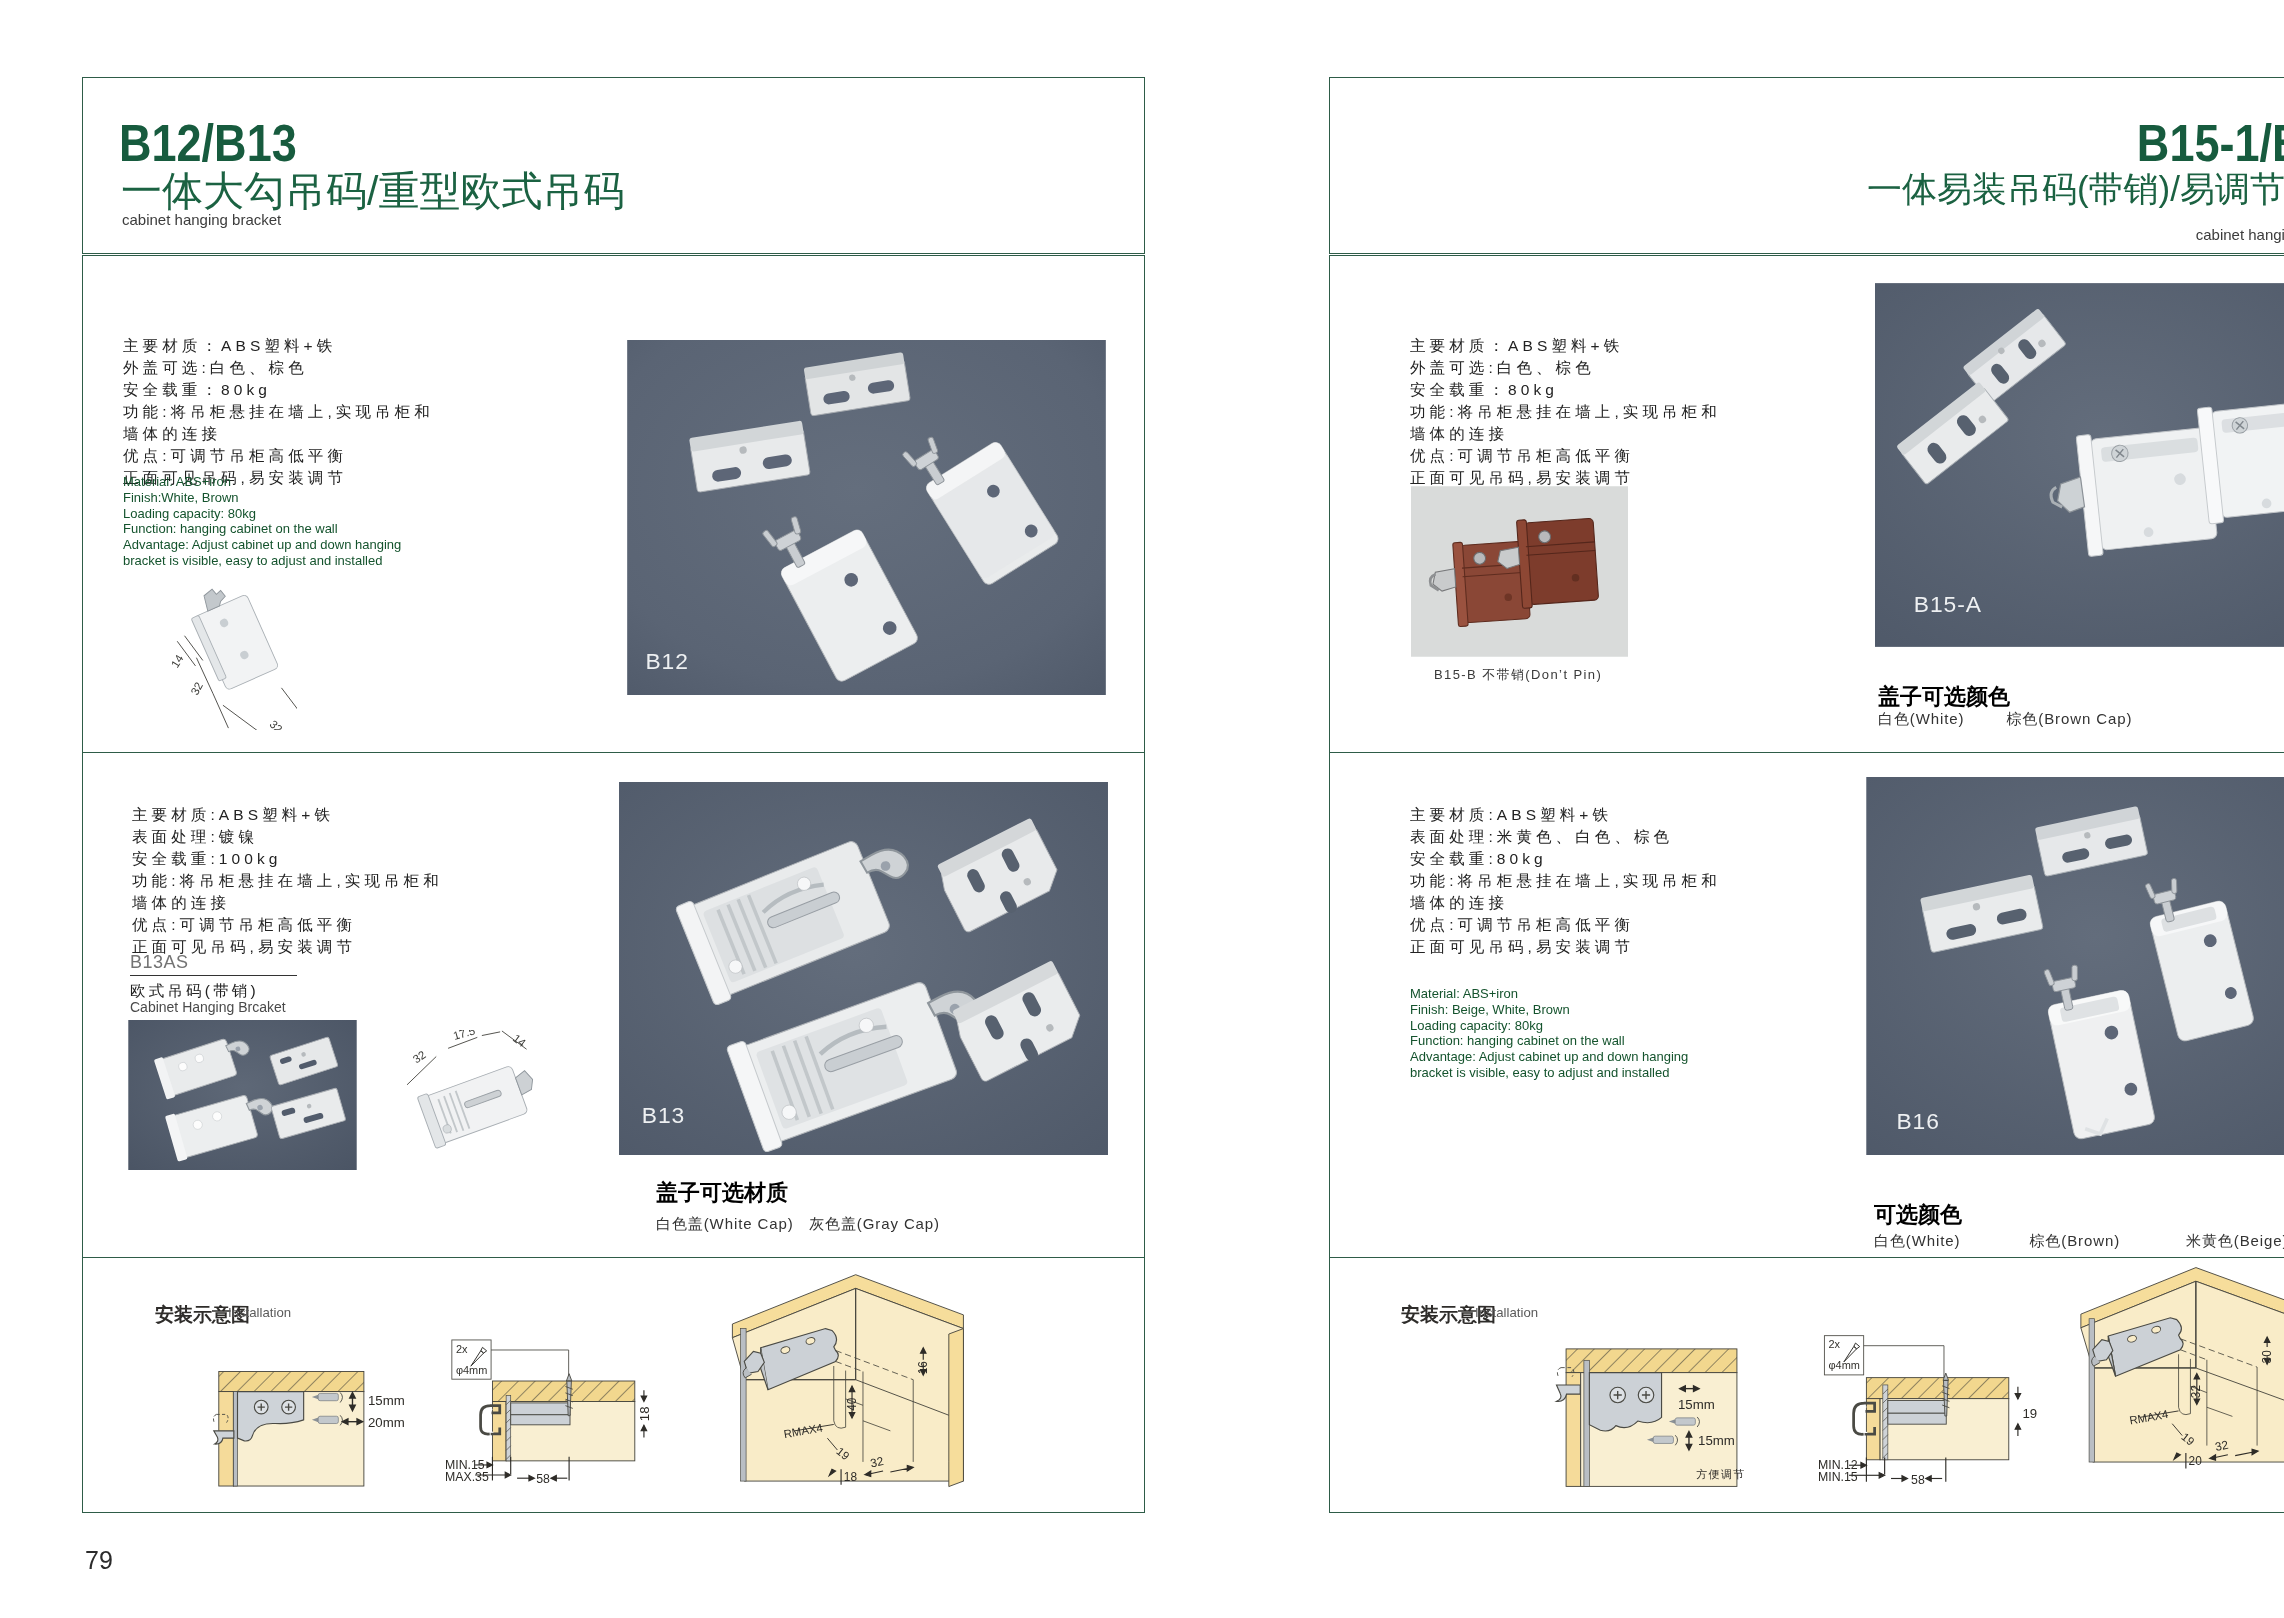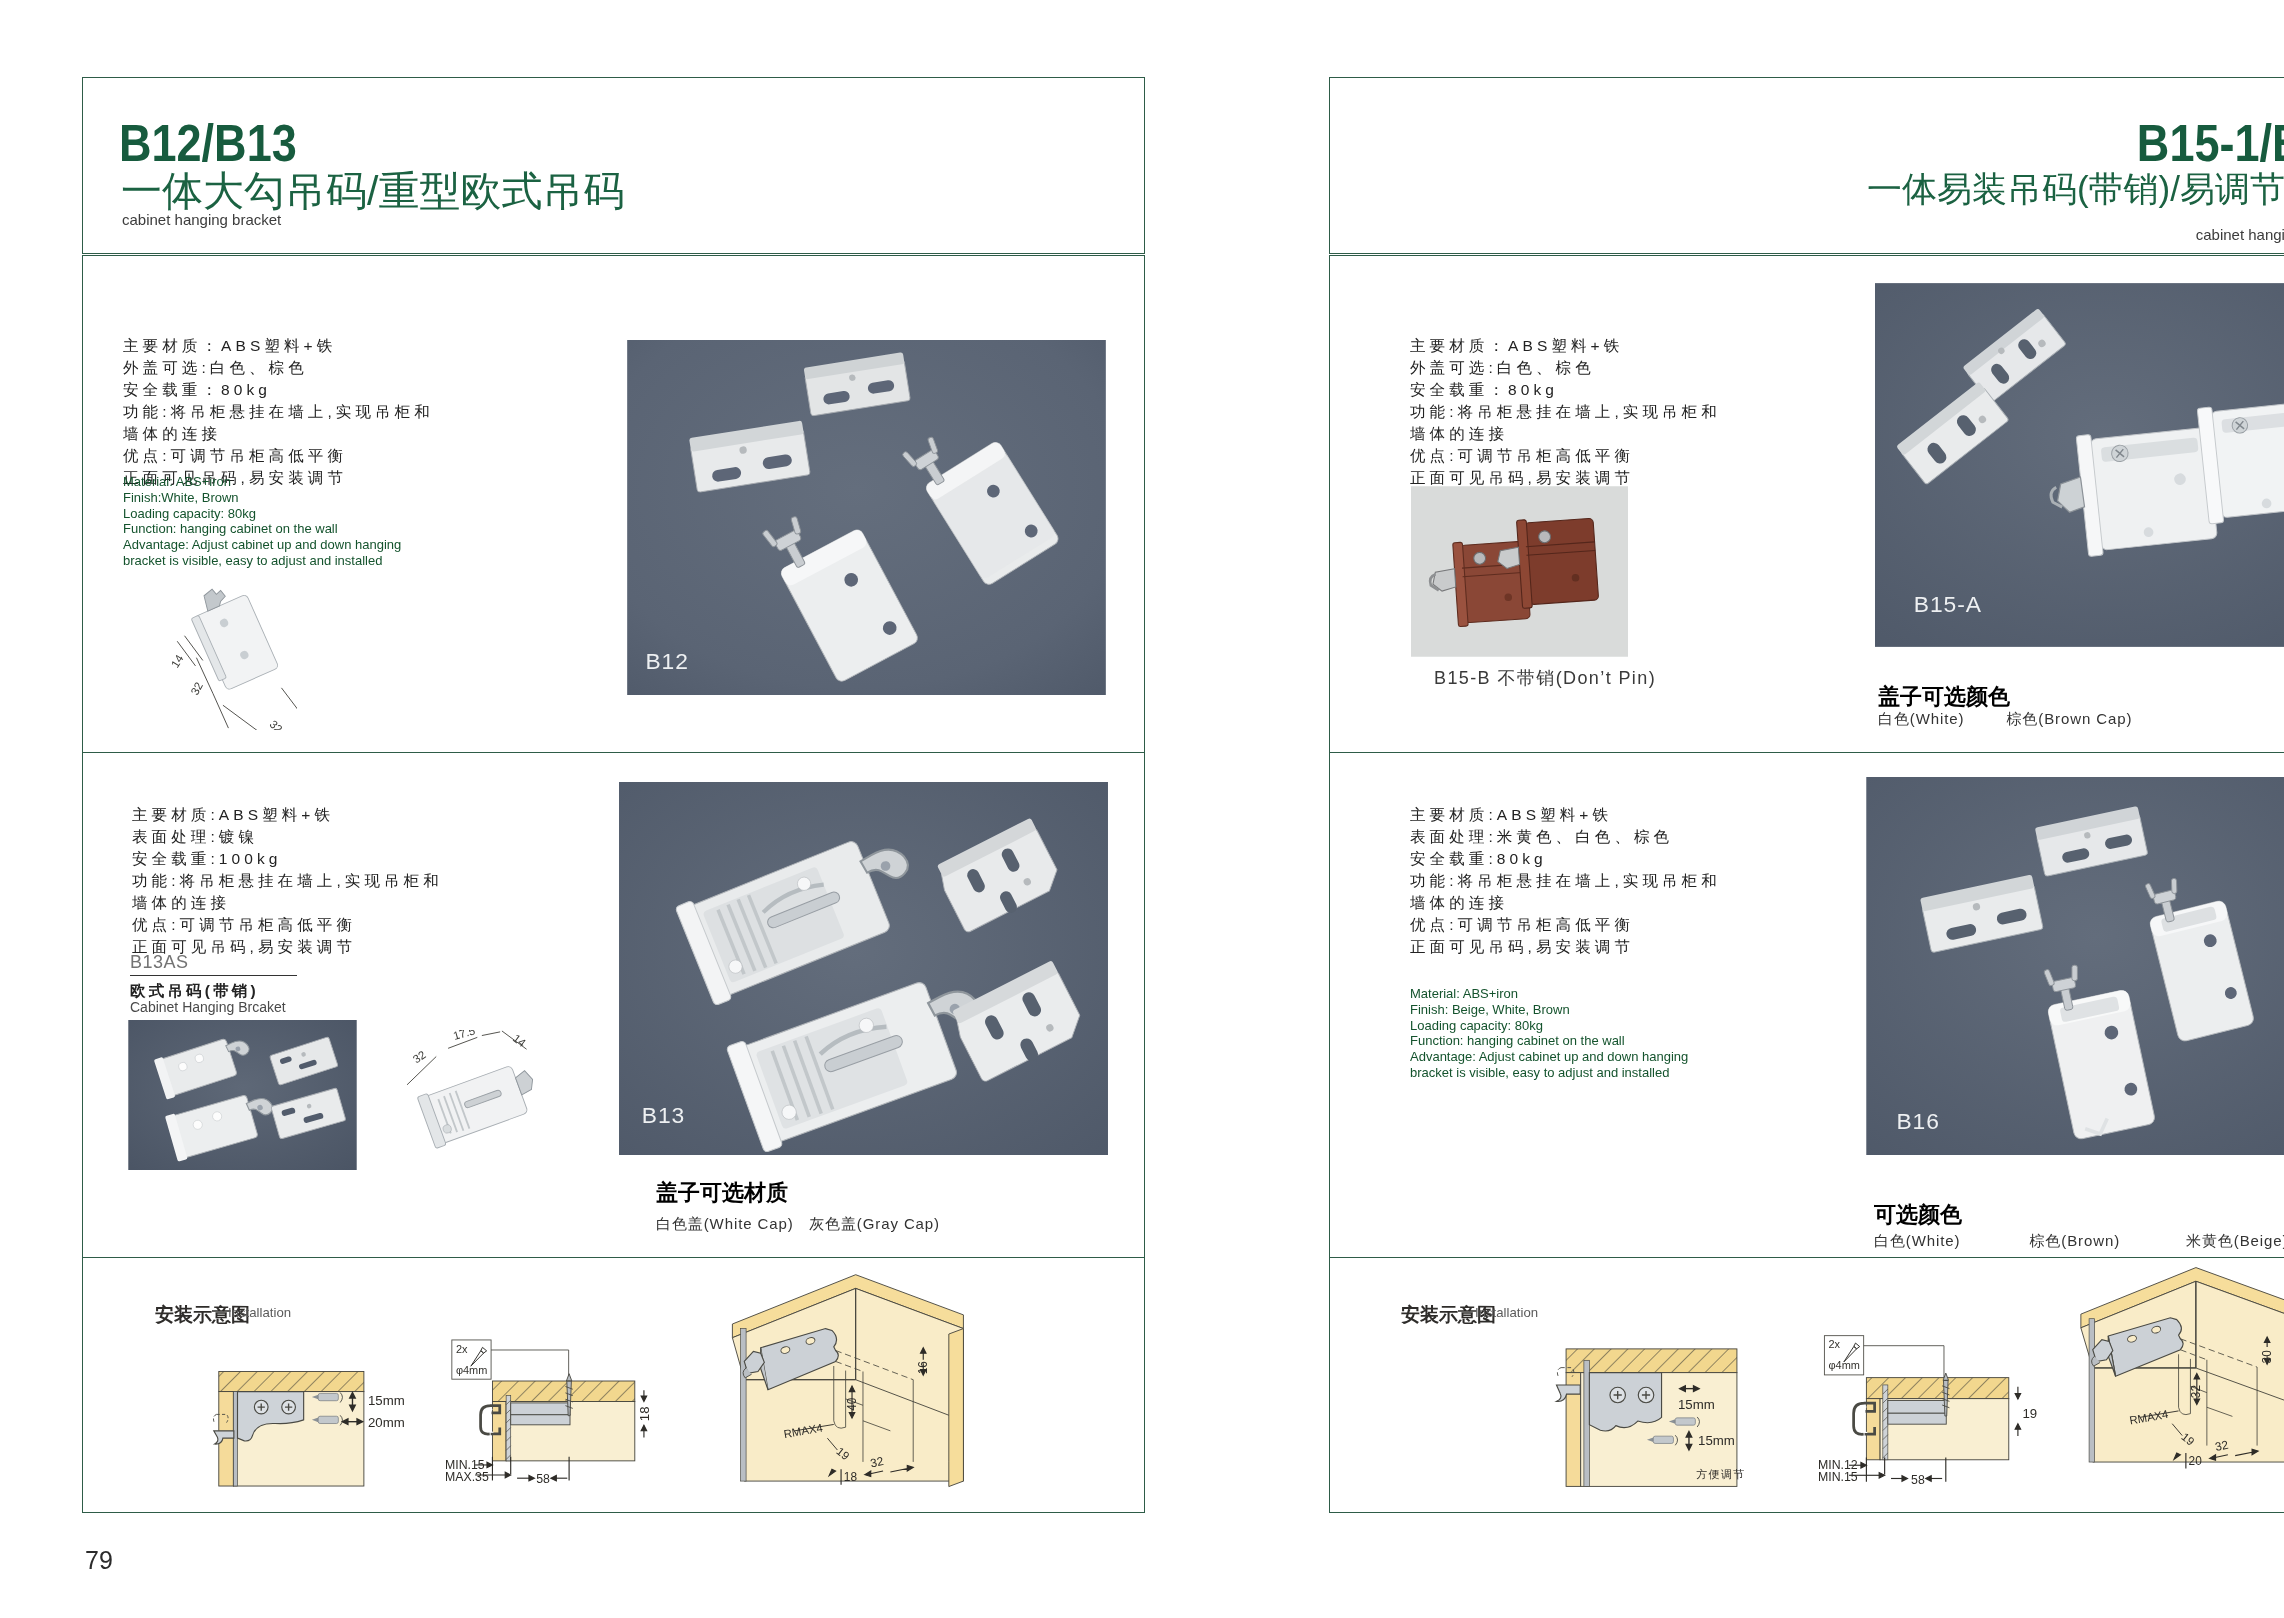--- a/index.html
+++ b/index.html
@@ -106,21 +106,21 @@
 </svg>
 
 <div class="box" style="left:82px;top:752px;width:1061px;height:504px"></div>
 
 <div class="abs cn" style="left:132px;top:804px">主要材质:ABS塑料+铁<br>表面处理:镀镍<br>安全载重:100kg<br>功能:将吊柜悬挂在墙上,实现吊柜和<br>墙体的连接<br>优点:可调节吊柜高低平衡<br>正面可见吊码,易安装调节</div>
 
 <div class="abs" style="left:130px;top:952px;font-size:18px;color:#737373;letter-spacing:0.5px">B13AS</div>
 
 <div class="abs" style="left:130px;top:975px;width:167px;height:1.4px;background:#333"></div>
 
-<div class="abs" style="left:130px;top:981px;font-size:15.5px;font-weight:bold;color:#222;letter-spacing:3.2px;white-space:nowrap">欧式吊码(带销)</div>
+<div class="abs" style="left:130px;top:981px;font-size:15.5px;font-weight:normal;color:#222;letter-spacing:3.2px;white-space:nowrap">欧式吊码(带销)</div>
 
 <div class="abs" style="left:130px;top:999px;font-size:14px;color:#4a4a4a">Cabinet Hanging Brcaket</div>
 
 <svg class="abs" style="left:128px;top:1020px" width="229" height="150" viewBox="0 0 501 329">
   <defs>
       <radialGradient id="pb2" cx="50%" cy="45%" r="80%">
     <stop offset="0%" stop-color="#5e6877"></stop>
         <stop offset="100%" stop-color="#495363"></stop>
   </radialGradient>
     </defs>
@@ -473,21 +473,21 @@
   <g transform="translate(330,165) rotate(-4) scale(1.18)">
     <rect x="-64" y="-76" width="128" height="152" rx="8" fill="#7d3c2c" stroke="#54261b" stroke-width="2"></rect>
     <rect x="-78" y="-82" width="18" height="164" rx="4" fill="#8d4734" stroke="#54261b" stroke-width="2"></rect>
     <path d="M-64 -32 h128 M-64 -16 h128" stroke="#54261b" stroke-width="2"></path>
     <circle cx="-28" cy="-48" r="11" fill="#b8b9bb" stroke="#6b6c6e" stroke-width="2"></circle>
     <circle cx="24" cy="32" r="7" fill="#632f21"></circle>
     <path d="M-78 -32 l-34 4 -6 20 16 14 24 -6 z" fill="#c9cbcc" stroke="#77787a" stroke-width="2"></path>
   </g>
 </svg>
 
-<div class="abs" style="left:1434px;top:666px;font-size:18px;color:#3a3a3a;letter-spacing:1.4px;white-space:nowrap">B15-B 不带销(Don’t Pin)</div>
+<div class="abs" style="left:1434px;top:666px;font-size:13px;color:#3a3a3a;letter-spacing:1.4px;white-space:nowrap">B15-B 不带销(Don’t Pin)</div>
 
 <svg class="abs" style="left:1875px;top:283px" width="478" height="364" viewBox="0 0 1046 796">
   <defs>
       <radialGradient id="pb4" cx="48%" cy="42%" r="80%">
     <stop offset="0%" stop-color="#636d7c"></stop>
         <stop offset="100%" stop-color="#4e5868"></stop>
   </radialGradient>
     </defs>
   <rect width="1046" height="796" fill="url(#pb4)"></rect>
 

